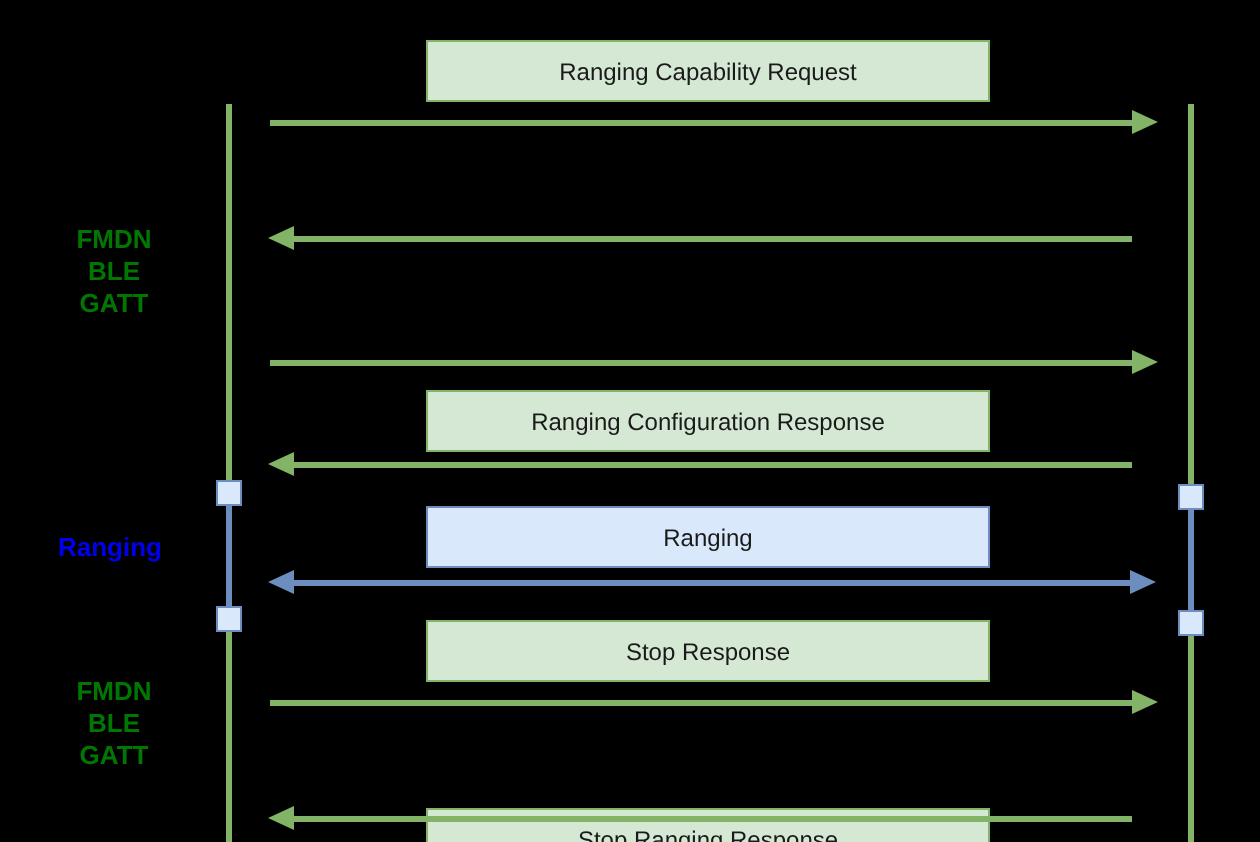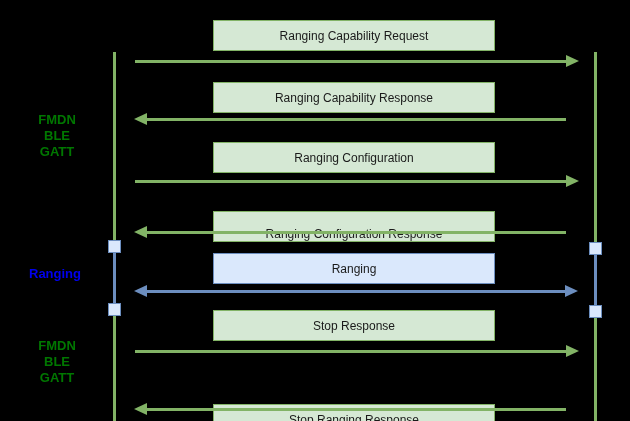--- a/index.html
+++ b/index.html
@@ -48,21 +48,21 @@
     background: var(--green-fill, #d5e8d4);
     border: 1.5px solid var(--green-line, #82b366);
     display: flex; align-items: center; justify-content: center;
     font-size: 12px; color: var(--message-text, #1a1a1a);
     text-align: center;
   }
   .msg.blue { background: var(--blue-fill, #dae8fc); border-color: var(--blue-line, #6c8ebf); }
   .msg.m1 { top: 20px; }
   .msg.m2 { top: 82px; }
   .msg.m3 { top: 142px; }
-  .msg.m4 { top: 211px; align-items: flex-end; }
+  .msg.m4 { top: 195px; }
   .msg.m5 { top: 253px; }
   .msg.m6 { top: 310px; }
   .msg.m7 { top: 367px; margin-top: 37px; }
 
   
   .arrow { position: absolute; height: 13px; }
   .arrow .shaft { position: absolute; top: 5px; height: 3px; background: var(--green-line, #82b366); }
   .arrow .head { position: absolute; top: 0; width: 0; height: 0;
                  border-top: 6.5px solid transparent; border-bottom: 6.5px solid transparent; }
   .arrow .head.right { right: -1px; border-left: 13px solid var(--green-line, #82b366); }
@@ -119,31 +119,25 @@
   </div>
 
   <div class="msg m1">
     <span>Ranging Capability Request</span>
   </div>
   <div class="arrow dir-right a1">
     <div class="shaft"></div>
     <div class="head right"></div>
   </div>
 
-  <div class="msg m2">
-    <span>Ranging Capability Response</span>
-  </div>
   <div class="arrow dir-left a2">
     <div class="shaft"></div>
     <div class="head left"></div>
   </div>
 
-  <div class="msg m3">
-    <span>Ranging Configuration</span>
-  </div>
   <div class="arrow dir-right a3">
     <div class="shaft"></div>
     <div class="head right"></div>
   </div>
 
   <div class="msg m4">
     <span>Ranging Configuration Response</span>
   </div>
   <div class="arrow dir-left a4">
     <div class="shaft"></div>

